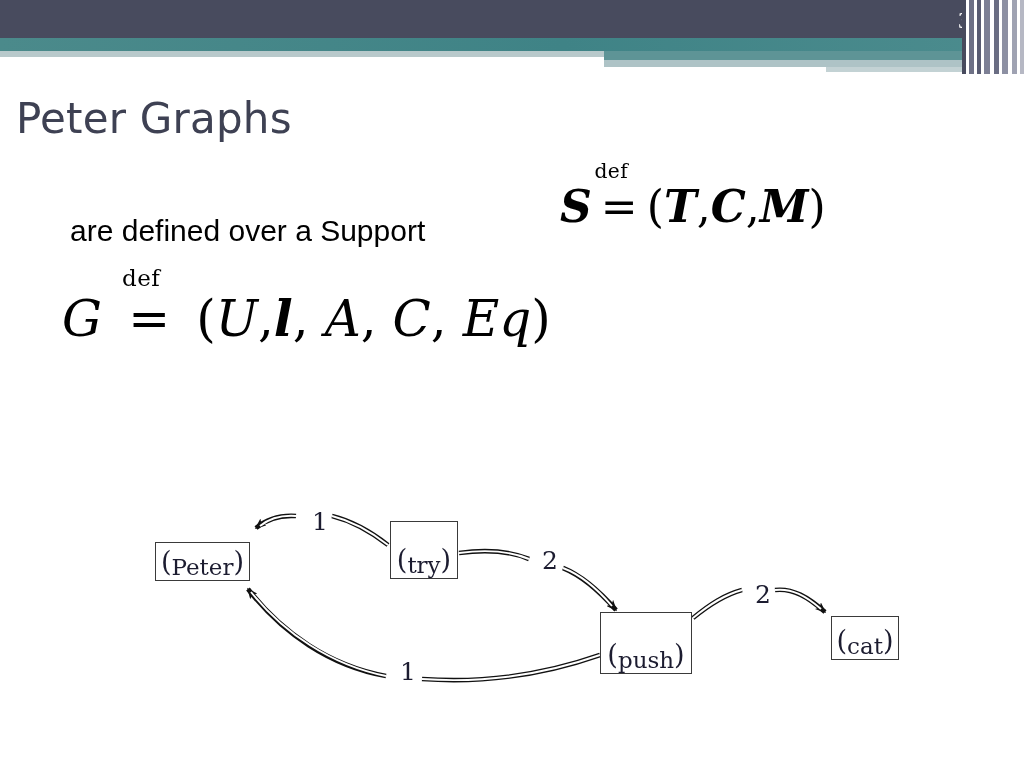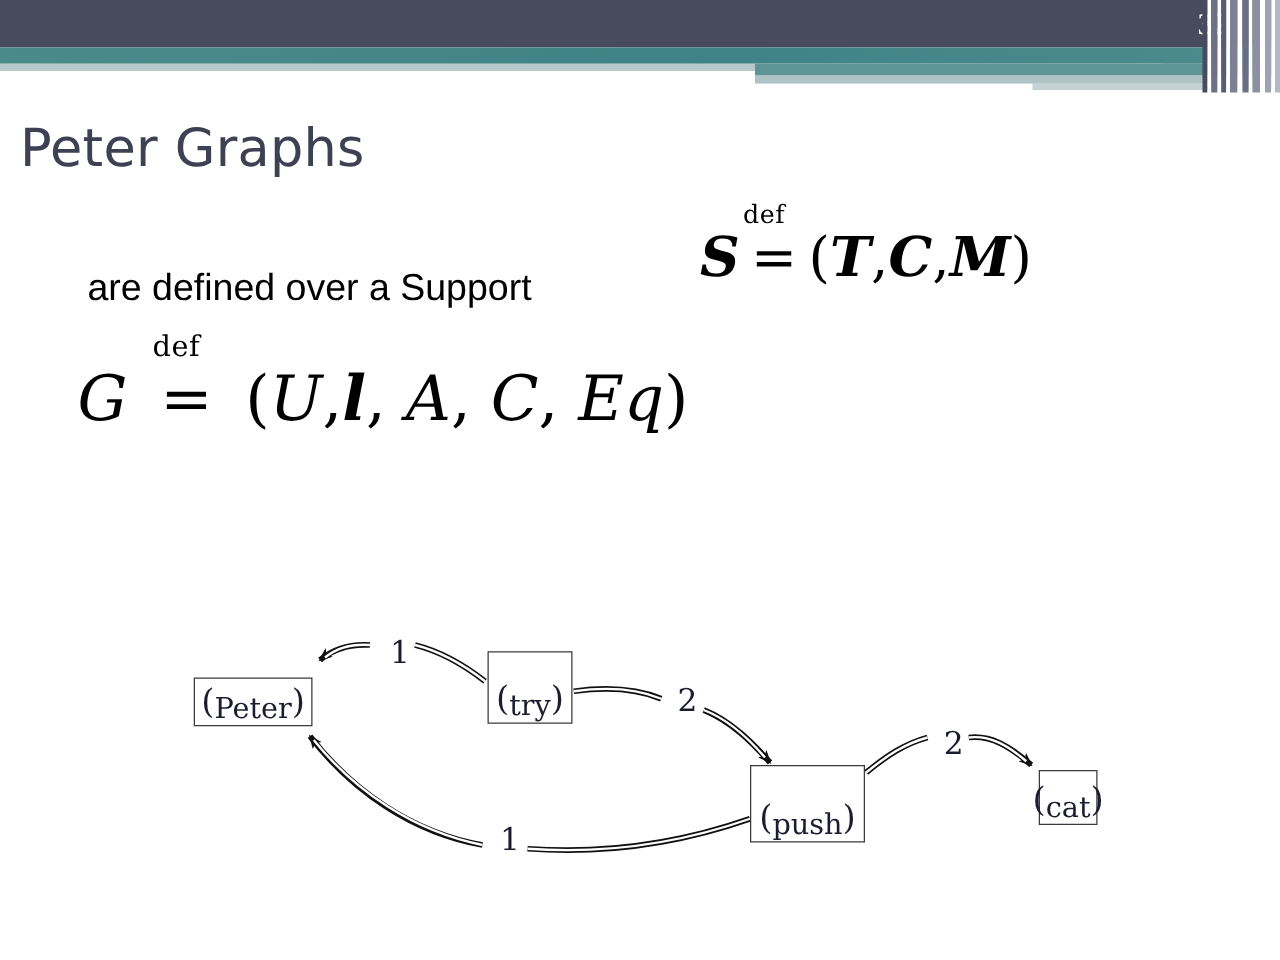--- a/index.html
+++ b/index.html
@@ -334,21 +334,21 @@
   <div id="diagram-nodes">
       <div class="node-box" style="left: 155px; top: 542px; width: 95px; height: 39px;">
         <span class="node-label"><span class="pr">(</span><span>Peter</span><span class="pr">)</span></span>
       </div>
       <div class="node-box" style="left: 390px; top: 521px; width: 68px; height: 58px;">
         <span class="node-label"><span class="pr">(</span><span>try</span><span class="pr">)</span></span>
       </div>
       <div class="node-box" style="left: 600px; top: 612px; width: 92px; height: 62px;">
         <span class="node-label"><span class="pr">(</span><span>push</span><span class="pr">)</span></span>
       </div>
-      <div class="node-box" style="left: 831px; top: 616px; width: 47px; height: 44px;">
+      <div class="node-box" style="left: 831px; top: 616px; width: 68px; height: 44px;">
         <span class="node-label"><span class="pr">(</span><span>cat</span><span class="pr">)</span></span>
       </div>
     </div>
   <div id="diagram-labels">
       <div class="edge-label" style="left: 308px; top: 508px; width: 24px;">1</div>
       <div class="edge-label" style="left: 538px; top: 547px; width: 24px;">2</div>
       <div class="edge-label" style="left: 751px; top: 581px; width: 24px;">2</div>
       <div class="edge-label" style="left: 396px; top: 658px; width: 24px;">1</div>
     </div>
 

